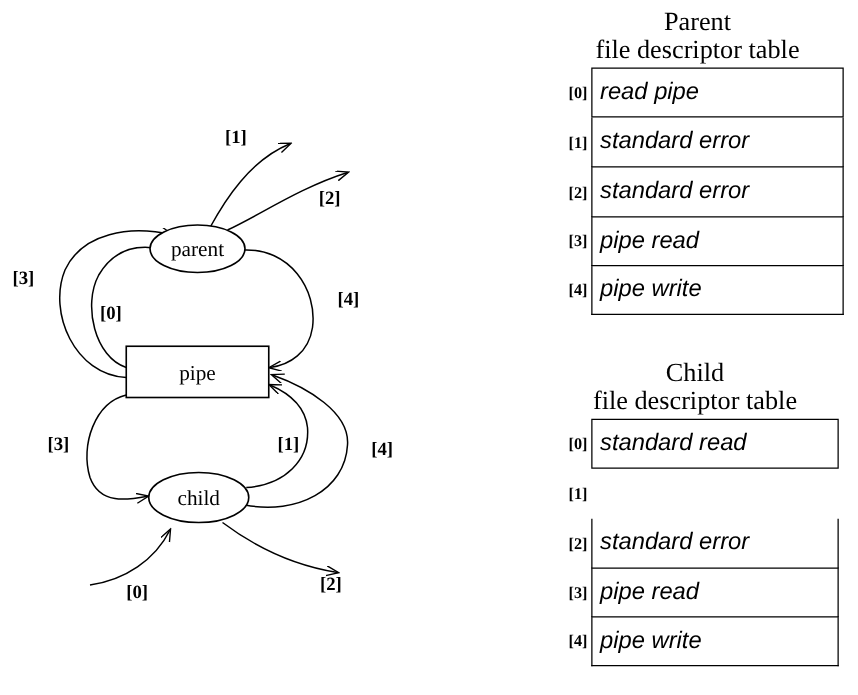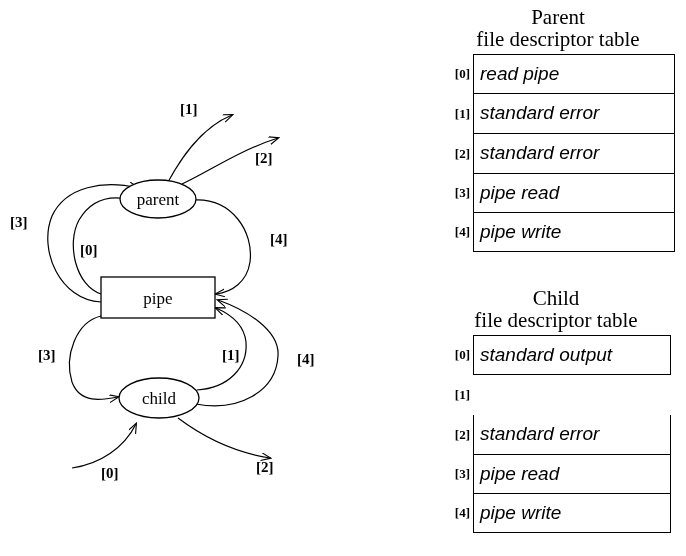--- a/index.html
+++ b/index.html
@@ -181,21 +181,21 @@
   </div>
 
   <div class="fd-table-block" style="left:441px; top:287px; width:230px;">
     <div class="fd-heading">
       <span>Child</span>
       <span class="line2">file descriptor table</span>
     </div>
     <div class="fd-rows">
       <div class="fd-row first" style="height:40px;">
         <span class="fd-index">[0]</span>
-        <span class="fd-cell">standard output</span>
+        <span class="fd-cell">standard read</span>
       </div>
       <div class="fd-row" style="height:40px;">
         <span class="fd-index">[1]</span>
       </div>
       <div class="fd-row" style="height:40px;">
         <span class="fd-index">[2]</span>
         <span class="fd-cell">standard error</span>
       </div>
       <div class="fd-row" style="height:39px;">
         <span class="fd-index">[3]</span>

